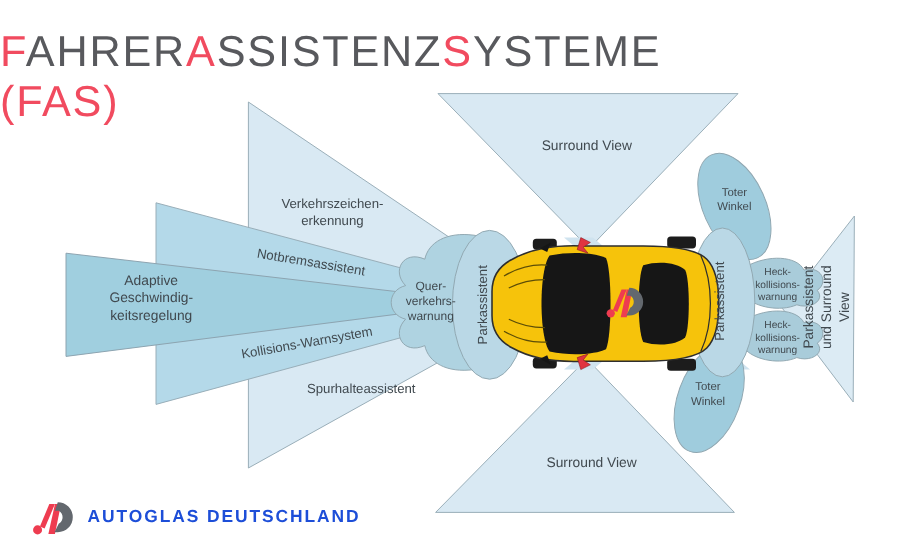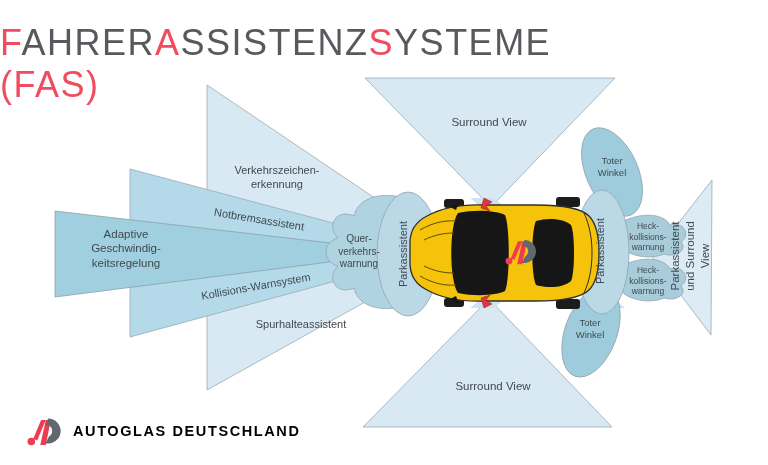--- a/index.html
+++ b/index.html
@@ -29,21 +29,21 @@
     line-height:1.25;
     pointer-events:none;
   }
   .r90{transform:translate(-50%,-50%) rotate(-90deg);}
   .footer{
     position:absolute;left:27px;top:412px;
     display:flex;align-items:center;gap:10px;
   }
   .footer .brand{
     font-size:14.5px;font-weight:bold;letter-spacing:1.6px;
-    color:#000000;
+    color:#1d4ed8;
   }
 </style>
 </head>
 <body>
 
 <div id="stage">
 
   <svg id="shapes" width="768" height="465" viewBox="0 0 768 465">
     <defs>
       <g id="adlogo">

